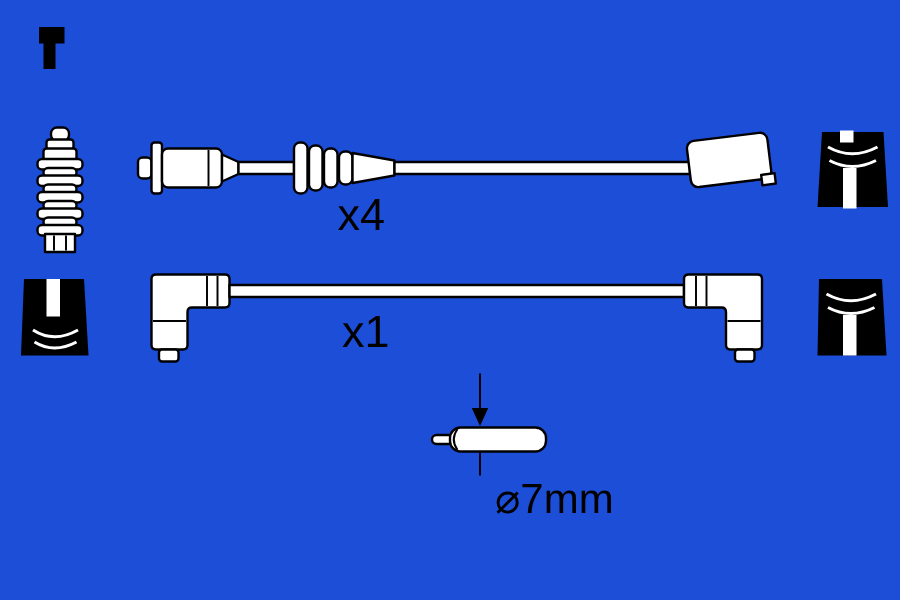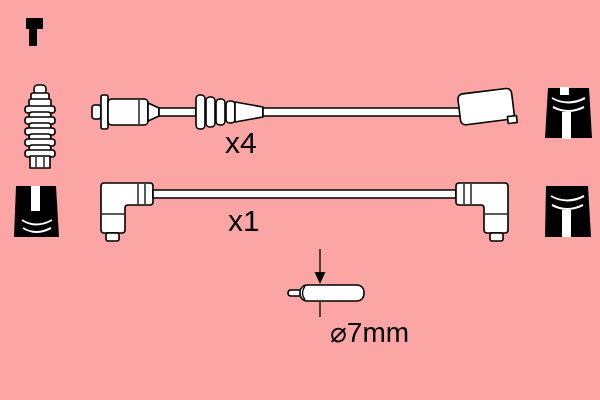--- a/index.html
+++ b/index.html
@@ -8,21 +8,21 @@
     width: 600px;
     height: 400px;
     background: #ffffff;
     overflow: hidden;
     font-family: "Liberation Sans", sans-serif;
   }
   .stage {
     position: relative;
     width: 600px;
     height: 400px;
-    background: #fca5a5;
+    background: #1d4ed8;
   }
   svg text {
     font-family: "Liberation Sans", sans-serif;
     fill: #000000;
   }
   .outline {
     fill: #ffffff;
     stroke: #000000;
     stroke-width: 1.6;
     stroke-linejoin: round;

